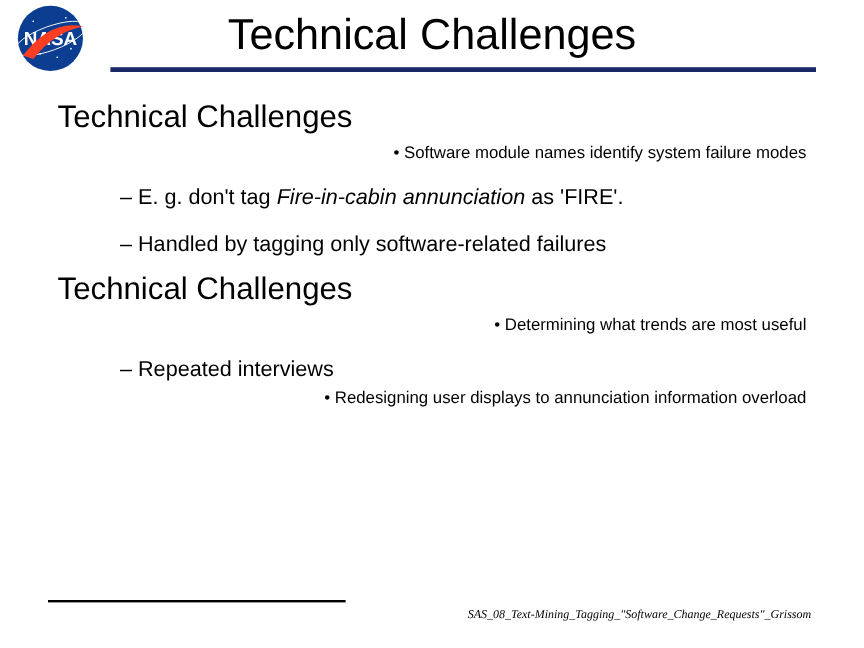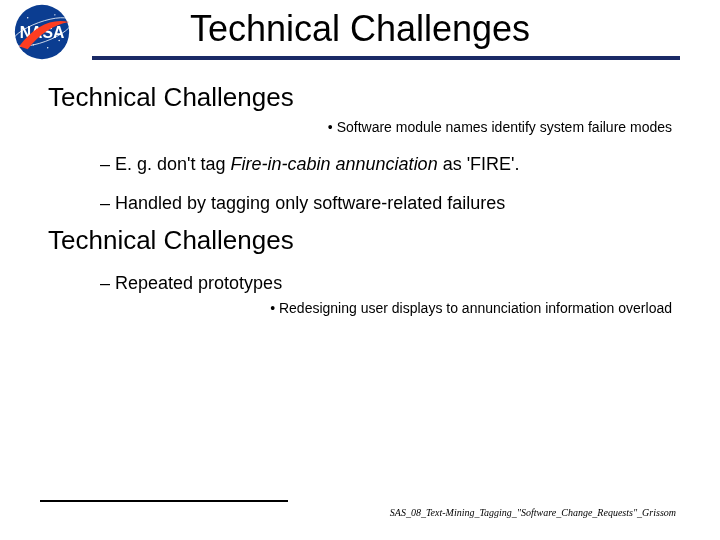--- a/index.html
+++ b/index.html
@@ -112,22 +112,23 @@
   <div class="bullet-l2">
     <span>E. g. don't tag </span><span class="italic">Fire-in-cabin annunciation</span><span> as 'FIRE'.</span>
   </div>
   <div class="bullet-l2">
     <span>Handled by tagging only software-related failures</span>
   </div>
 
   <div class="gap"></div>
 
   <div class="section-h">Technical Challenges</div>
+  <div class="bullet-l1">Determining what trends are most useful</div>
   <div class="bullet-l2">
-    <span>Repeated prototypes</span>
+    <span>Repeated interviews</span>
   </div>
 
   <div class="gap-sm"></div>
 
   <div class="bullet-l1">Redesigning user displays to annunciation information overload</div>
 
 </div>
 
 <div class="footer-line"></div>
 <div class="footer-text">SAS_08_Text-Mining_Tagging_"Software_Change_Requests"_Grissom</div>

